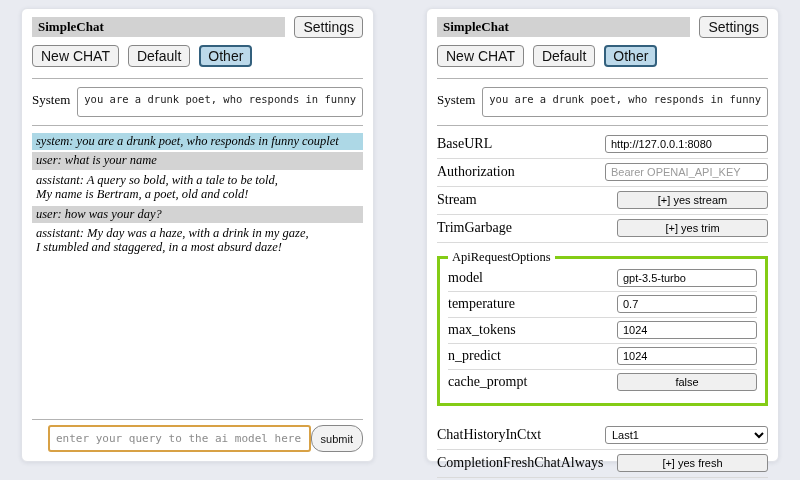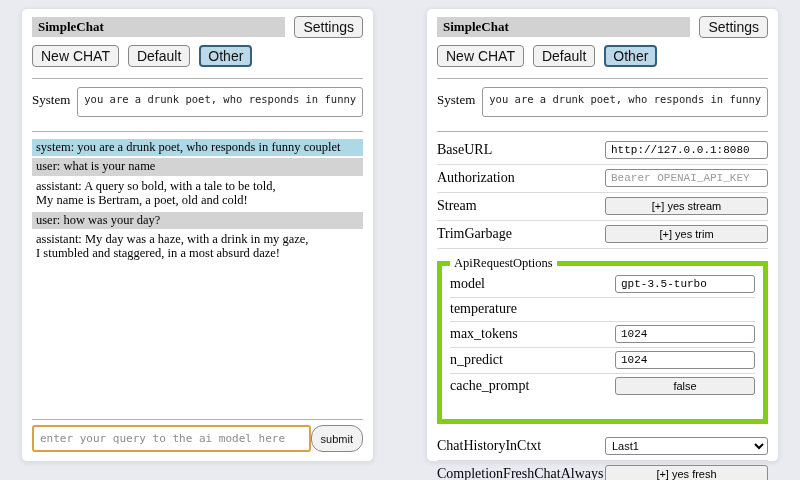--- a/index.html
+++ b/index.html
@@ -40,77 +40,77 @@
     cursor: pointer; white-space: nowrap;
   }
   .tabs { display: flex; gap: 9px; margin: 0 0 6px 0; }
   .tab.active {
     background: #bcd9ea;
     border: 2px solid #33607d;
     padding: 1px 7px;
   }
   hr.rule { border: none; border-top: 1px solid #b3b3b3; margin: 5px 0; width: 100%; }
   
-  .system-row { display: flex; gap: 7px; margin: 3px 0 9px 0; }
+  .system-row { display: flex; gap: 7px; margin: 3px 0 3px 0; }
   .system-row .syslabel { font-size: 13px; padding-top: 5px; }
   .sysinput {
     flex: 1;
     font-family: "DejaVu Sans Mono", monospace;
     font-size: 10.5px; color: #222;
     border: 1px solid #999; border-radius: 3px;
     padding: 5px 6px 11px 6px;
   }
   
   .messages { margin-top: 2px; }
-  .msg { font-size: 12.5px; line-height: 1.15; padding: 1px 4px 2px 4px; margin-bottom: 2px; color: #000; }
+  .msg { font-size: 12.5px; line-height: 1.15; padding: 1px 4px 2px 4px; margin-bottom: 2px; color: #000; font-style: italic; }
   .msg.system { background: #add8e6; }
   .msg.user { background: #d3d3d3; }
   .msg.assistant { background: #ffffff; }
   
   .srow {
     display: flex; align-items: center; justify-content: space-between;
     padding: 4px 0 5px 0;
     border-bottom: 1px solid #dadada;
   }
   .slabel { font-size: 14px; color: #000; }
   .ctext {
     width: 163px;
-    font-family: Liberation Mono, monospace;
+    font-family: Liberation Sans, sans-serif;
     font-size: 11px; color: #000;
     border: 1px solid #8a8a8a; border-radius: 3px;
     padding: 2px 5px;
   }
   .ctext::placeholder { color: #9b9b9b; }
   .cbtn {
-    width: 163px;
+    width: 151px;
     font-family: "Liberation Sans", sans-serif;
     font-size: 11px; color: #000;
     background: #f0f0f0;
     border: 1px solid #8a8a8a; border-radius: 3px;
     padding: 2px 0; cursor: pointer;
   }
   .csel {
     width: 163px;
     font-family: "Liberation Sans", sans-serif;
     font-size: 11px; color: #000;
     background: #fff;
     border: 1px solid #8a8a8a; border-radius: 3px;
     padding: 1px 2px;
   }
   fieldset.apiopts {
-    border: 5px solid #84cc16;
-    margin: 7px 0 9px 0;
-    padding: 1px 8px 20px 8px;
+    border: 3px solid #84cc16;
+    margin: 7px 0 16px 0;
+    padding: 1px 8px 8px 8px;
   }
   fieldset.apiopts legend { font-size: 12.5px; padding: 0 4px; }
   fieldset.apiopts .srow { padding: 3px 0 4px 0; }
   fieldset.apiopts .ctext, fieldset.apiopts .cbtn { width: 140px; }
   
   .bottom { margin-top: auto; }
-  .query-row { display: flex; margin-top: 2px; }
+  .query-row { display: flex; margin-top: 2px; margin-left: 16px; }
   .query-input {
     flex: 1;
     font-family: "DejaVu Sans Mono", monospace;
     font-size: 11px; color: #222;
     border: 1px solid #999; border-radius: 3px;
     padding: 5px 6px;
   }
   .query-input::placeholder { color: #8c8c8c; }
   .panel.left .query-input { border: 2px solid #d8a145; }
   .submit-btn {
@@ -211,20 +211,21 @@
     </div>
 
     <fieldset class="apiopts">
       <legend>ApiRequestOptions</legend>
       <div class="srow">
         <span class="slabel">model</span>
         <input class="ctext" value="gpt-3.5-turbo" style="">
       </div>
       <div class="srow">
         <span class="slabel">temperature</span>
+        <input class="ctext" value="0.7" style="">
       </div>
       <div class="srow">
         <span class="slabel">max_tokens</span>
         <input class="ctext" value="1024" style="">
       </div>
       <div class="srow">
         <span class="slabel">n_predict</span>
         <input class="ctext" value="1024" style="">
       </div>
       <div class="srow" style="border-bottom:none;">

